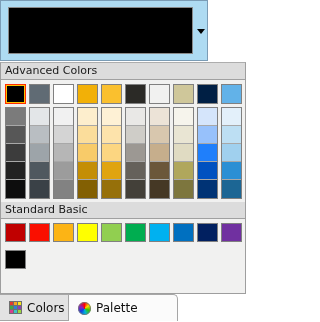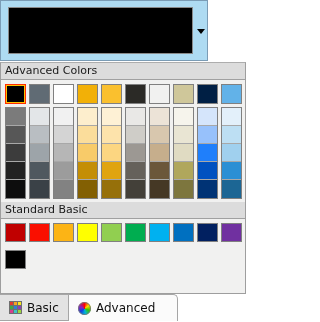--- a/index.html
+++ b/index.html
@@ -340,19 +340,19 @@
         <i style="background: rgb(224, 58, 47);"></i>
         <i style="background: rgb(245, 166, 35);"></i>
         <i style="background: rgb(248, 231, 28);"></i>
         <i style="background: rgb(63, 168, 69);"></i>
         <i style="background: rgb(47, 127, 214);"></i>
         <i style="background: rgb(139, 63, 184);"></i>
         <i style="background: rgb(214, 63, 143);"></i>
         <i style="background: rgb(63, 196, 196);"></i>
         <i style="background: rgb(154, 214, 63);"></i>
       </span>
-    <span class="tab-label">Basic</span>
+    <span class="tab-label">Colors</span>
   </div>
   <div class="tab" id="tab-advanced">
     <span class="icon-advanced"></span>
-    <span class="tab-label">Advanced</span>
+    <span class="tab-label">Palette</span>
   </div>
 </div>
 
 </body></html>

